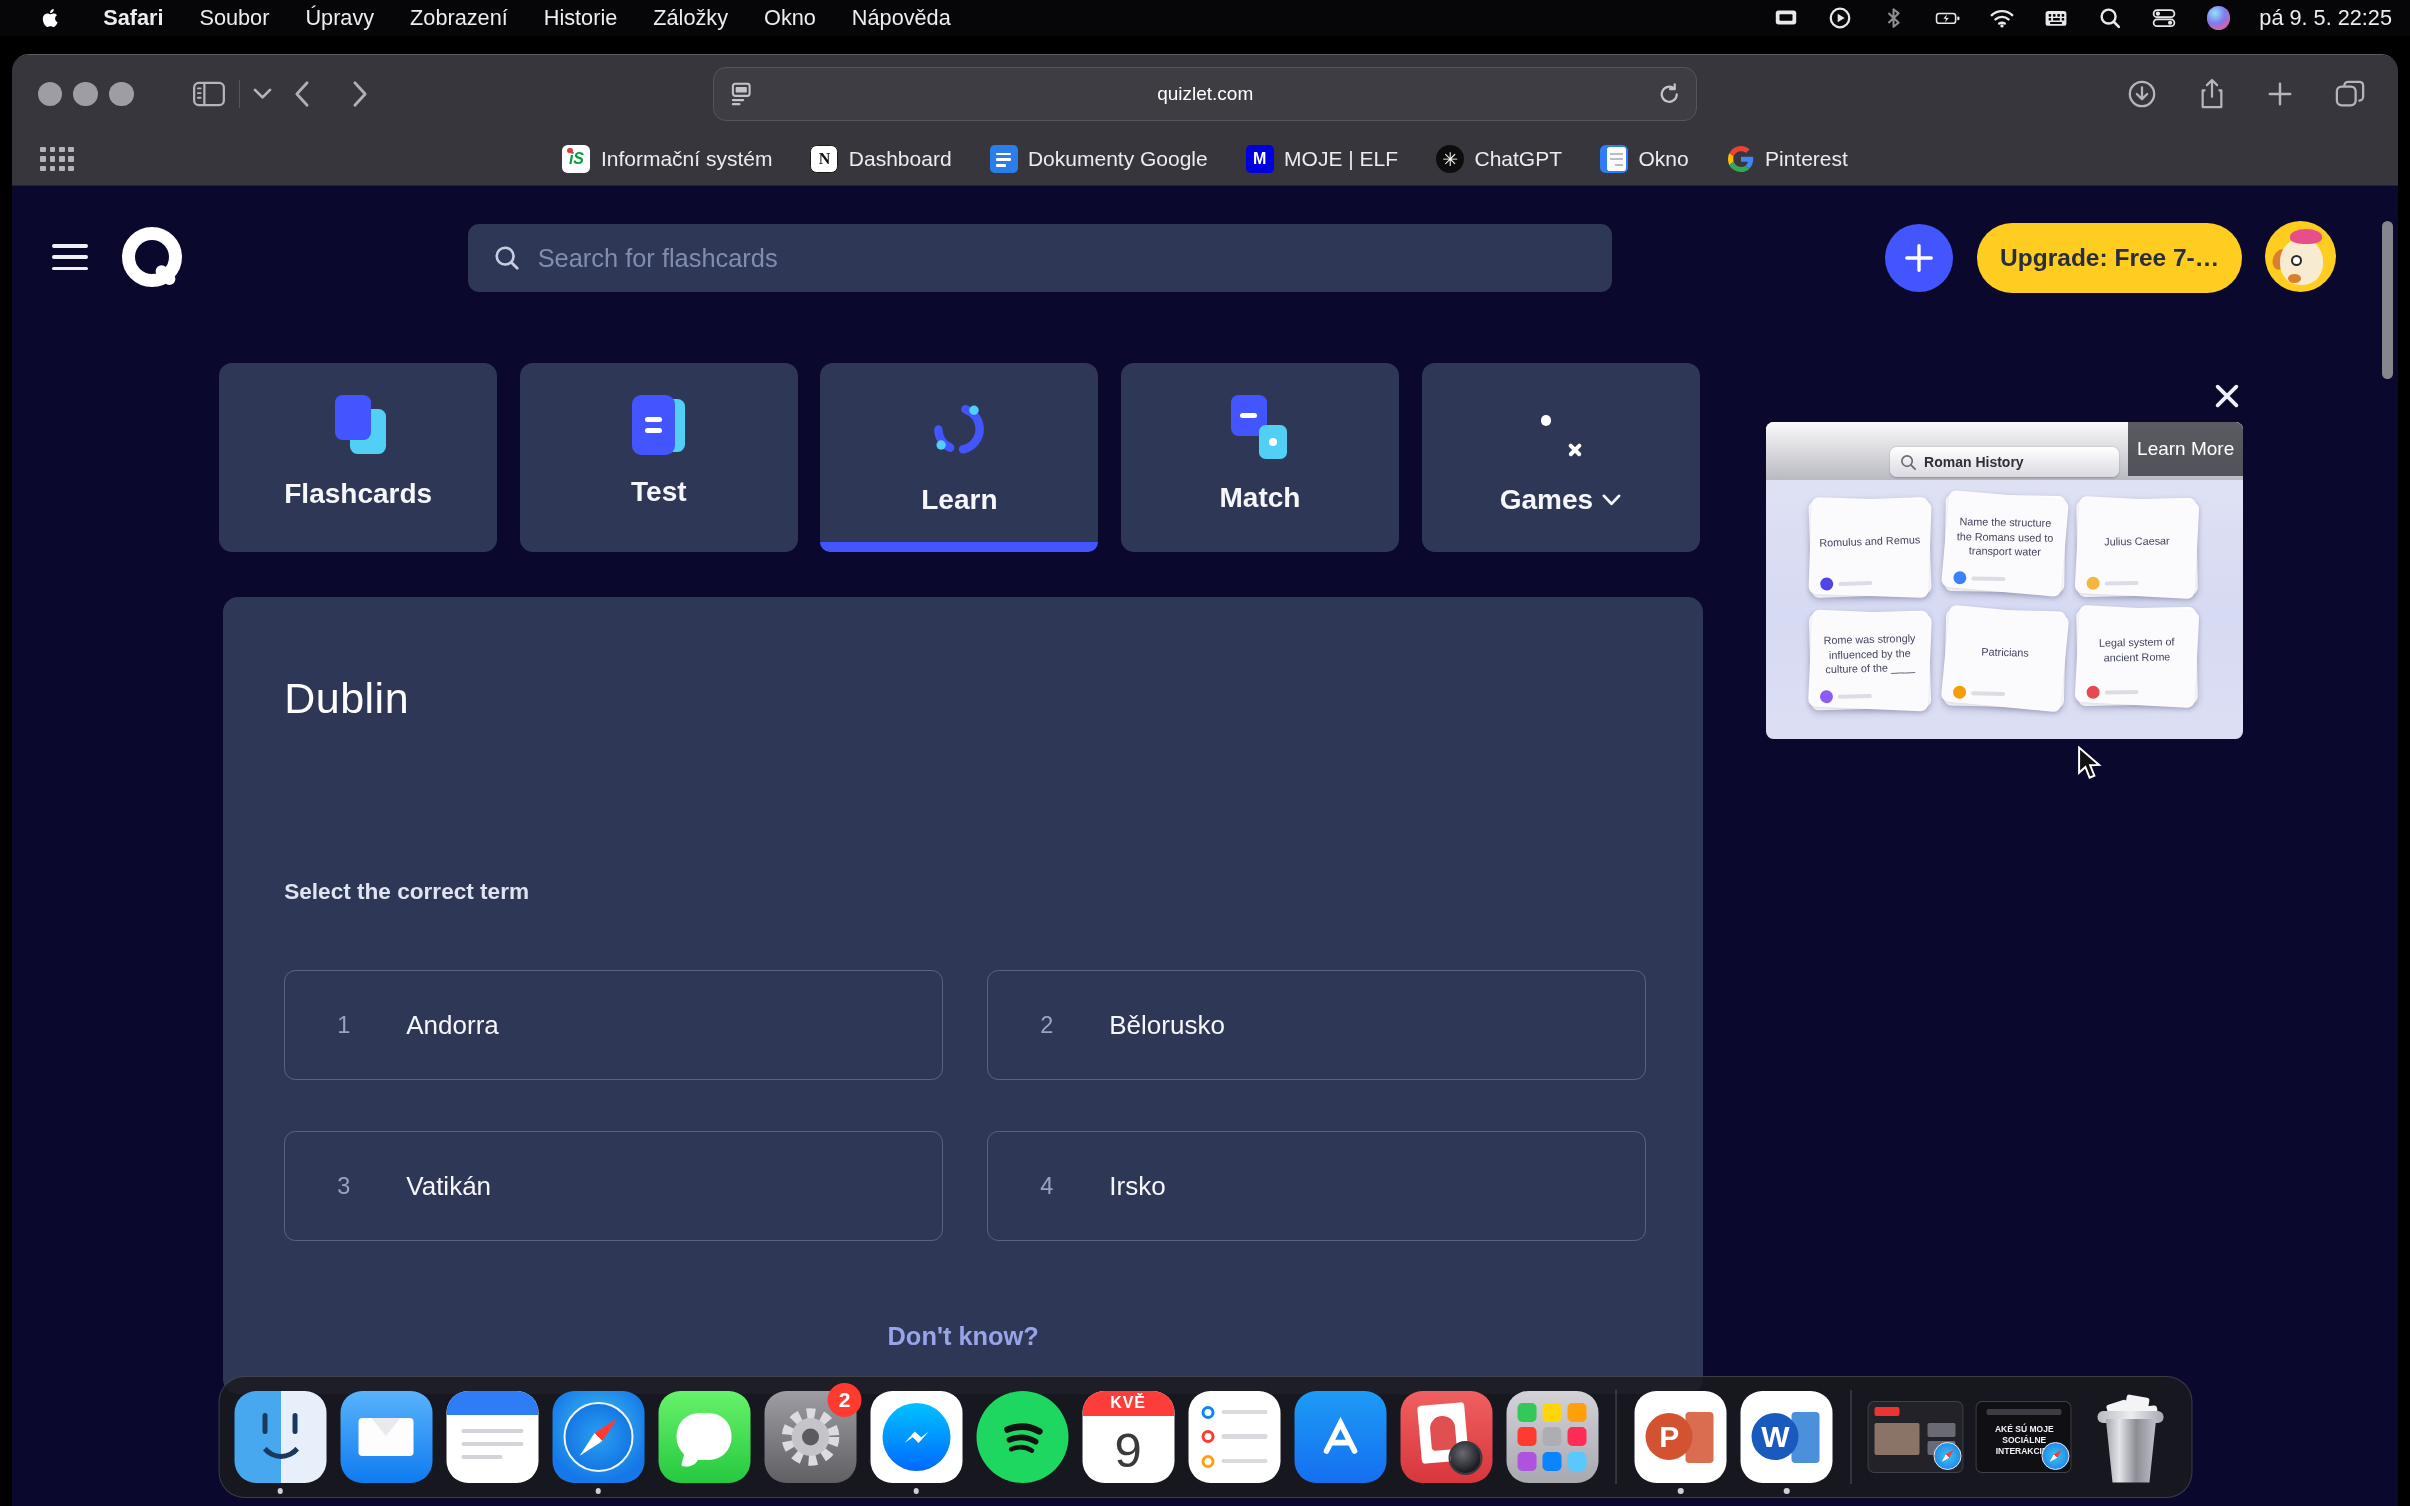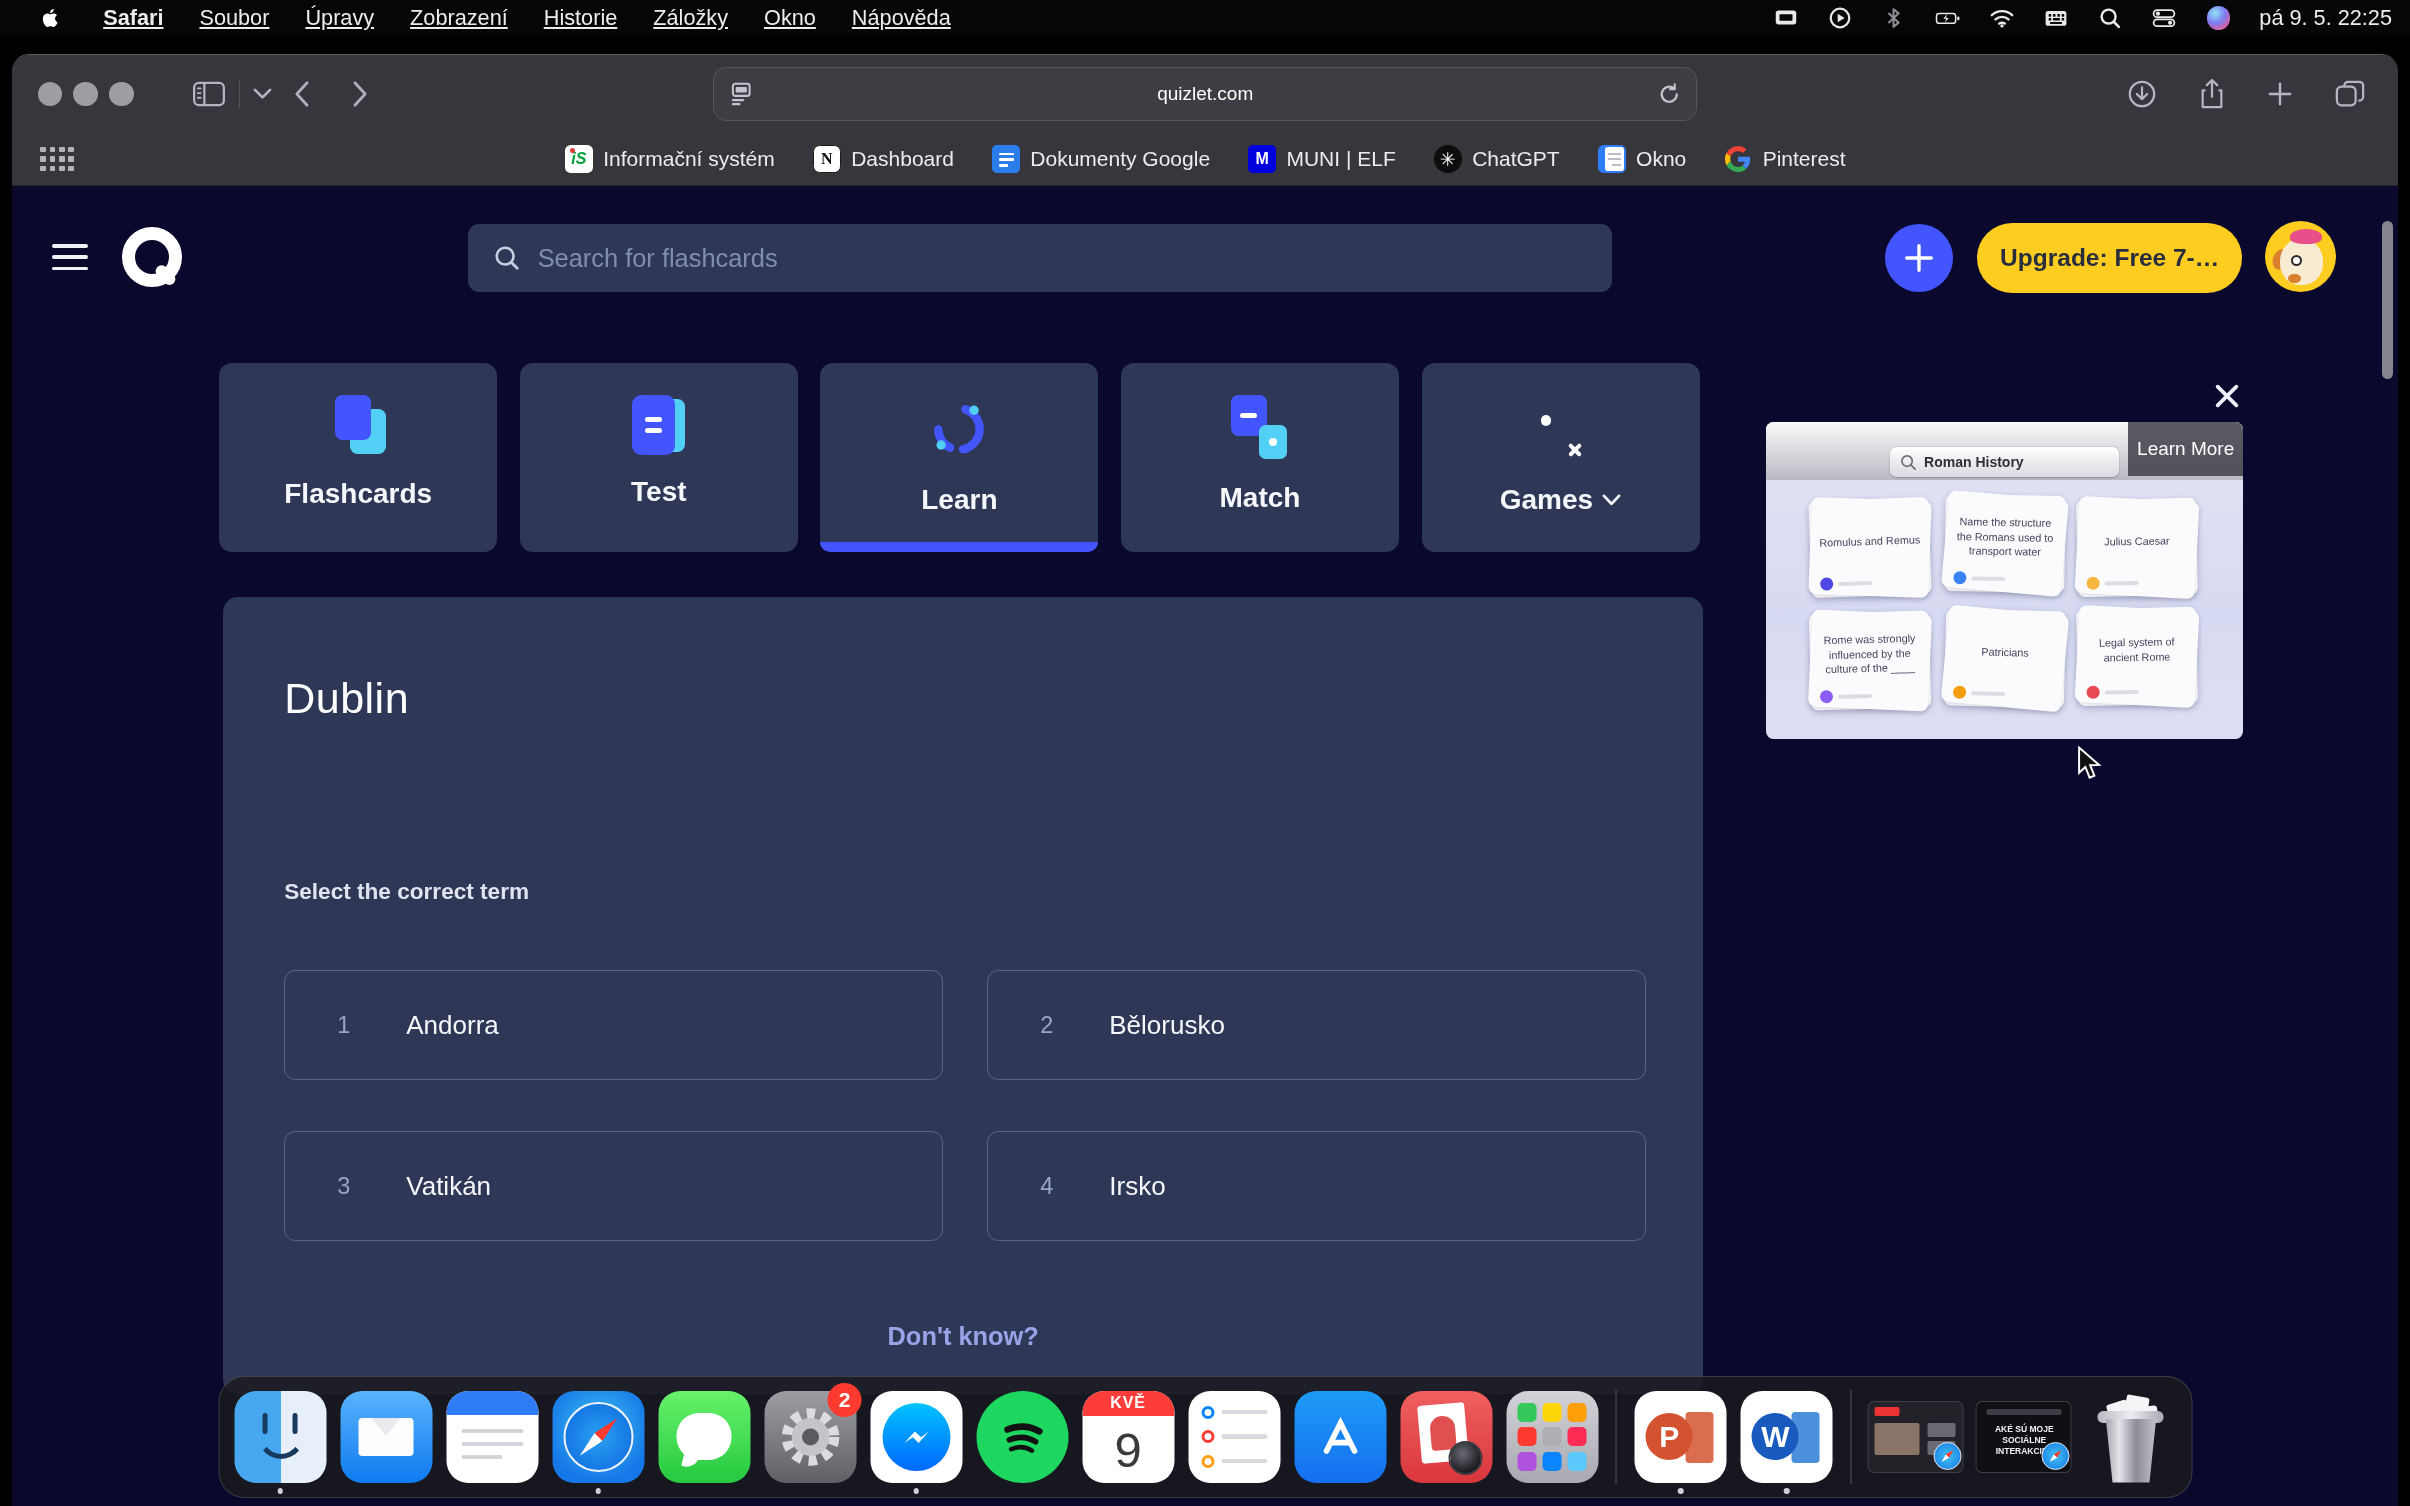--- a/index.html
+++ b/index.html
@@ -4,21 +4,21 @@
 <style>
   * { margin:0; padding:0; box-sizing:border-box; }
   html,body { width:2411px; height:1507px; overflow:hidden; background:#000; }
   body { font-family:"Liberation Sans","DejaVu Sans",sans-serif; }
   .screen { position:relative; width:2411px; height:1507px; background:#000; overflow:hidden; }
 
   
   .menubar { position:absolute; top:0; left:0; width:2411px; height:36px; background:#060608;
     display:flex; align-items:center; color:#ededf0; font-size:21.7px; z-index:30; }
   .mb-left { display:flex; align-items:center; height:100%; }
-  .mb-item { padding:0 18px; height:100%; display:flex; align-items:center;text-decoration:underline; }
+  .mb-item { padding:0 18px; height:100%; display:flex; align-items:center; }
   .mb-item.app { font-weight:bold; }
   .apple-logo { width:22.6px; height:26px; margin:0 5.6px 0 21px; }
   .mb-right { margin-left:auto; display:flex; align-items:center; gap:28px; padding-right:19px; height:100%; }
   .st-ic { width:26px; height:26px; display:flex; align-items:center; justify-content:center; }
   .st-ic svg { width:100%; height:100%; }
   .siri-orb { width:23.5px; height:23.5px; border-radius:50%;
     background:radial-gradient(circle at 35% 30%, #8fe3f7 0%, #7f7bf0 45%, #e0609c 80%, #b43a86 100%); }
   .mb-clock { font-size:21.7px; white-space:nowrap; }
 
   
@@ -450,21 +450,21 @@
         <span class="bm">
             <span class="fav fav-gdocs">
               <i style="top:7.5px"></i>
               <i style="top:13px"></i>
               <i style="top:19px;width:9.4px"></i>
             </span>
             <span>Dokumenty Google</span>
           </span>
         <span class="bm">
             <span class="fav fav-muni">M</span>
-            <span>MUNI | ELF</span>
+            <span>MOJE | ELF</span>
           </span>
         <span class="bm">
             <span class="fav fav-chatgpt">✳</span>
             <span>ChatGPT</span>
           </span>
         <span class="bm">
             <span class="fav fav-notes">
               <u></u>
               <i style="top:7.5px"></i>
               <i style="top:13px"></i>

